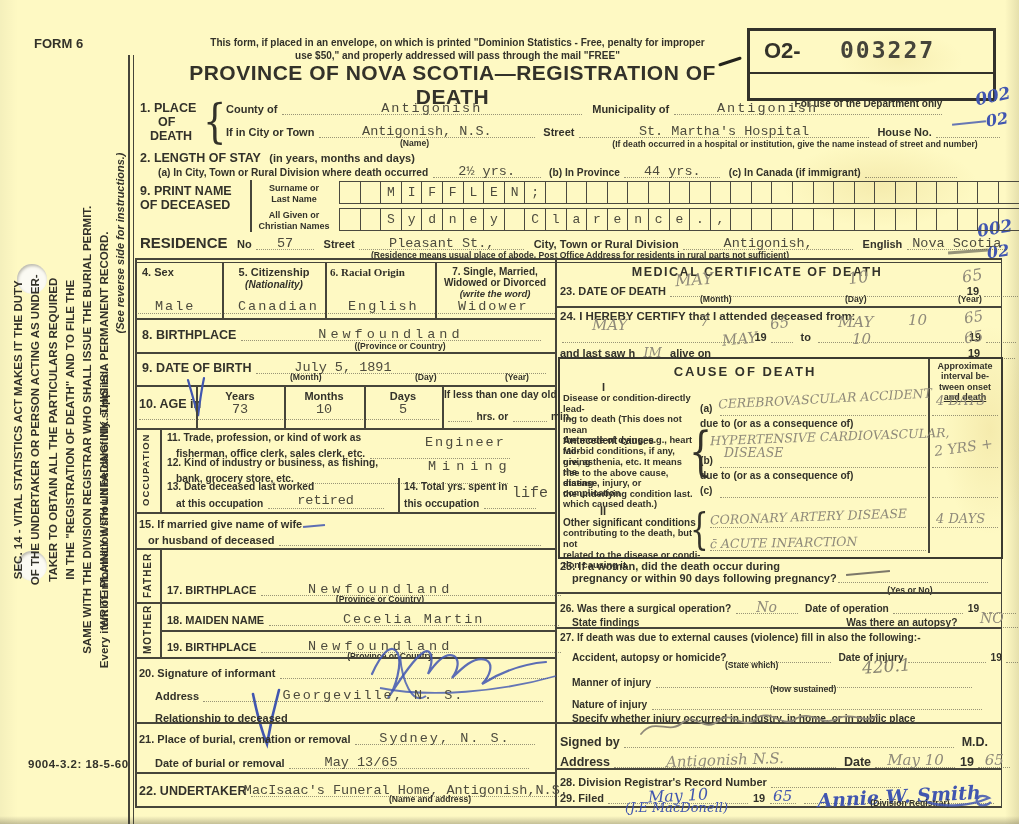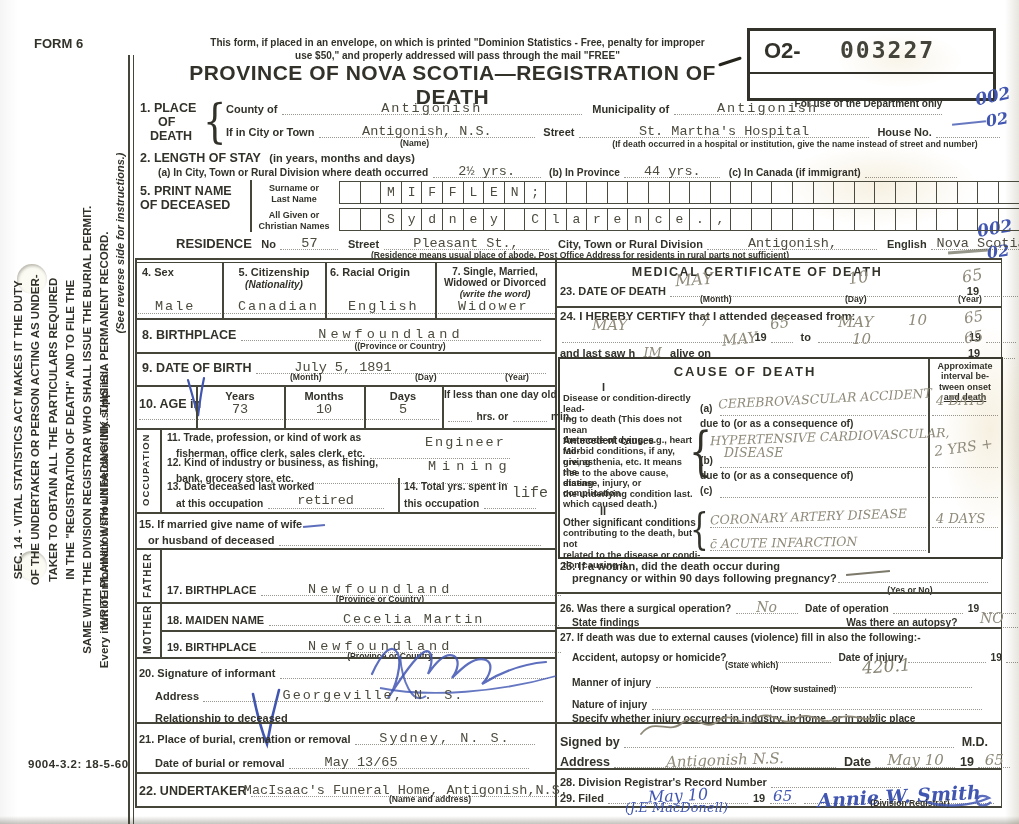--- a/index.html
+++ b/index.html
@@ -1,16 +1,16 @@
 <!DOCTYPE html>
 <html><head>
 <meta charset="utf-8">
 <style>
   html,body{margin:0;padding:0;background:#9a958a;}
-  .paper{position:relative;width:1019px;height:824px;background:#ffffff;overflow:hidden;
+  .paper{position:relative;width:1019px;height:824px;background:#fef9c3;overflow:hidden;
          font-family:"Liberation Sans",sans-serif;color:#33322a;}
   .paper:before{content:"";position:absolute;inset:0;pointer-events:none;
      background:radial-gradient(140px 60px at 880px 185px,rgba(190,150,40,.14),transparent 70%),
                 radial-gradient(70px 150px at 990px 430px,rgba(190,150,40,.14),transparent 70%),
                 radial-gradient(90px 40px at 900px 60px,rgba(190,150,40,.10),transparent 70%),
                 linear-gradient(to right,rgba(0,0,0,.04),transparent 18px),
                 linear-gradient(to left,rgba(120,110,70,.18),transparent 14px),
                 linear-gradient(to top,rgba(90,85,70,.35),transparent 8px);}
   .a{position:absolute;}
   .lb{font-weight:bold;font-size:11px;line-height:1.18;white-space:nowrap;}
@@ -115,21 +115,21 @@
   <div class="row" style="left:158px;top:162px;">
     <span class="lb10">(a) In City, Town or Rural Division where death occurred</span>
     <span class="fl" style="width:108px;"><span class="typed">2½ yrs.</span></span>
     <span class="lb10" style="margin-left:4px;">(b) In Province</span>
     <span class="fl" style="width:96px;"><span class="typed">44 yrs.</span></span>
     <span class="lb10" style="margin-left:4px;">(c) In Canada (if immigrant)</span>
     <span class="fl" style="width:92px;"></span>
   </div>
 
   <div class="a" style="left:140px;top:184px;">
-    <div class="lb12">5. PRINT NAME</div>
+    <div class="lb12">9. PRINT NAME</div>
     <div class="lb12">OF DECEASED</div>
   </div>
   <div class="vl" style="left:250px;top:180px;height:52px;"></div>
   <div class="a ctr" style="left:252px;top:183px;width:84px;font-weight:bold;font-size:9px;line-height:1.2;">
     <div>Surname or</div>
     <div>Last Name</div>
   </div>
   <div class="a ctr" style="left:252px;top:210px;width:84px;font-weight:bold;font-size:9px;line-height:1.2;">
     <div>All Given or</div>
     <div>Christian Names</div>
@@ -199,21 +199,21 @@
       <div class="cell"></div>
       <div class="cell"></div>
       <div class="cell"></div>
       <div class="cell"></div>
       <div class="cell"></div>
       <div class="cell"></div>
       <div class="cell"></div>
     </div>
 
   <div class="row" style="left:140px;top:234px;">
-    <span class="lb12" style="font-size:13px;margin-left:36px;">RESIDENCE</span>
+    <span class="lb12" style="font-size:15px;">RESIDENCE</span>
     <span class="lb" style="margin-left:5px;">No</span>
     <span class="fl" style="width:58px;"><span class="typed">57</span></span>
     <span class="lb" style="margin-left:5px;">Street</span>
     <span class="fl" style="width:165px;"><span class="typed">Pleasant St.,</span></span>
     <span class="lb" style="margin-left:5px;">City, Town or Rural Division</span>
     <span class="fl" style="width:170px;"><span class="typed">Antigonish,</span></span>
     <span class="lb" style="margin-left:5px;">English</span>
     <span class="fl" style="width:100px;"><span class="typed">Nova Scotia</span></span>
   </div>
   <div class="a cap ctr" style="left:280px;top:250px;width:600px;">(Residence means usual place of abode. Post Office Address for residents in rural parts not sufficient)</div>
@@ -226,21 +226,21 @@
   <div class="hl" style="left:135px;top:806px;width:867px;height:2px;"></div>
 
   <div class="vl" style="left:222px;top:262px;height:56px;"></div>
   <div class="vl" style="left:325px;top:262px;height:56px;"></div>
   <div class="vl" style="left:435px;top:262px;height:56px;"></div>
   <div class="a lb" style="left:142px;top:266px;">4. Sex</div>
   <div class="a ctr" style="left:226px;top:266px;width:96px;">
     <div class="lb">5. Citizenship</div>
     <div style="font-weight:bold;font-style:italic;font-size:10px;">(Nationality)</div>
   </div>
-  <div class="a lb" style="left:330px;top:266px;">6. Racial Origin</div>
+  <div class="a lb" style="left:330px;top:266px;font-family:Liberation Serif, serif;">6. Racial Origin</div>
   <div class="a ctr" style="left:437px;top:266px;width:116px;">
     <div style="font-weight:bold;font-size:10px;">7. Single, Married,</div>
     <div style="font-weight:bold;font-size:10px;">Widowed or Divorced</div>
     <div style="font-weight:bold;font-style:italic;font-size:9.5px;">(write the word)</div>
   </div>
   <div class="a typed sp2" style="left:155px;top:299px;">Male</div>
   <div class="a typed sp2" style="left:238px;top:299px;">Canadian</div>
   <div class="a typed sp2" style="left:348px;top:299px;">English</div>
   <div class="a typed sp2" style="left:458px;top:299px;">Widower</div>
   <div class="a" style="left:136px;top:313px;width:419px;border-bottom:1.5px dotted #55524499;"></div>

